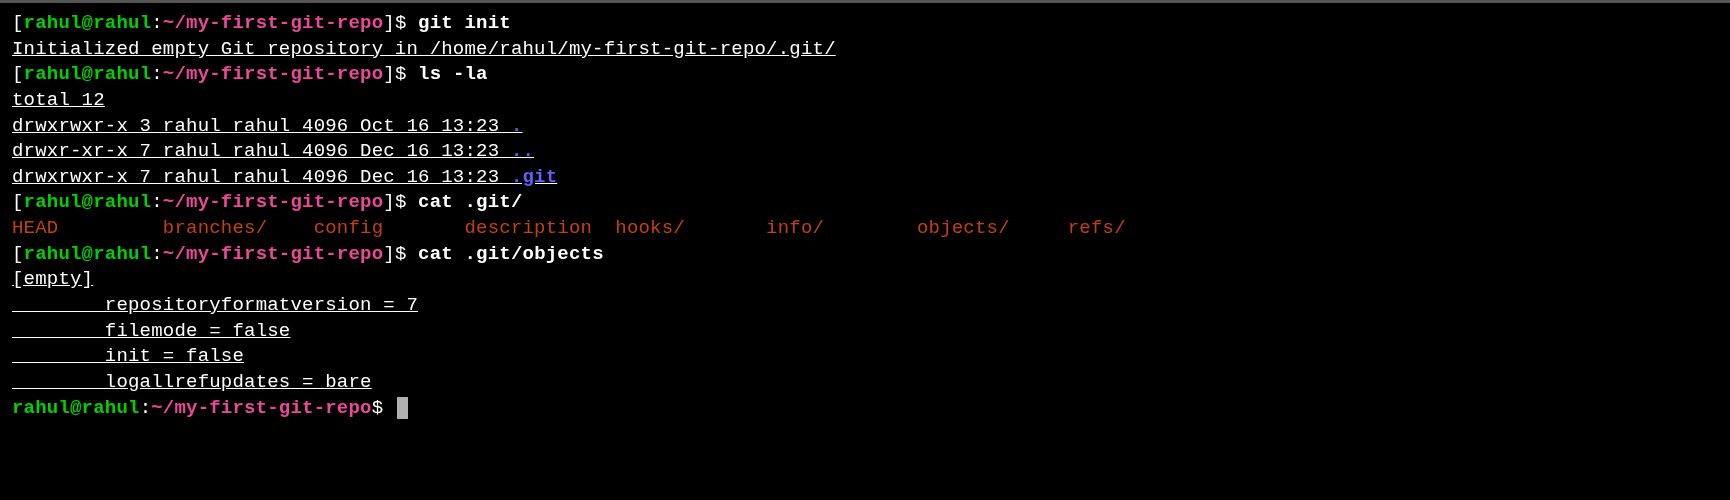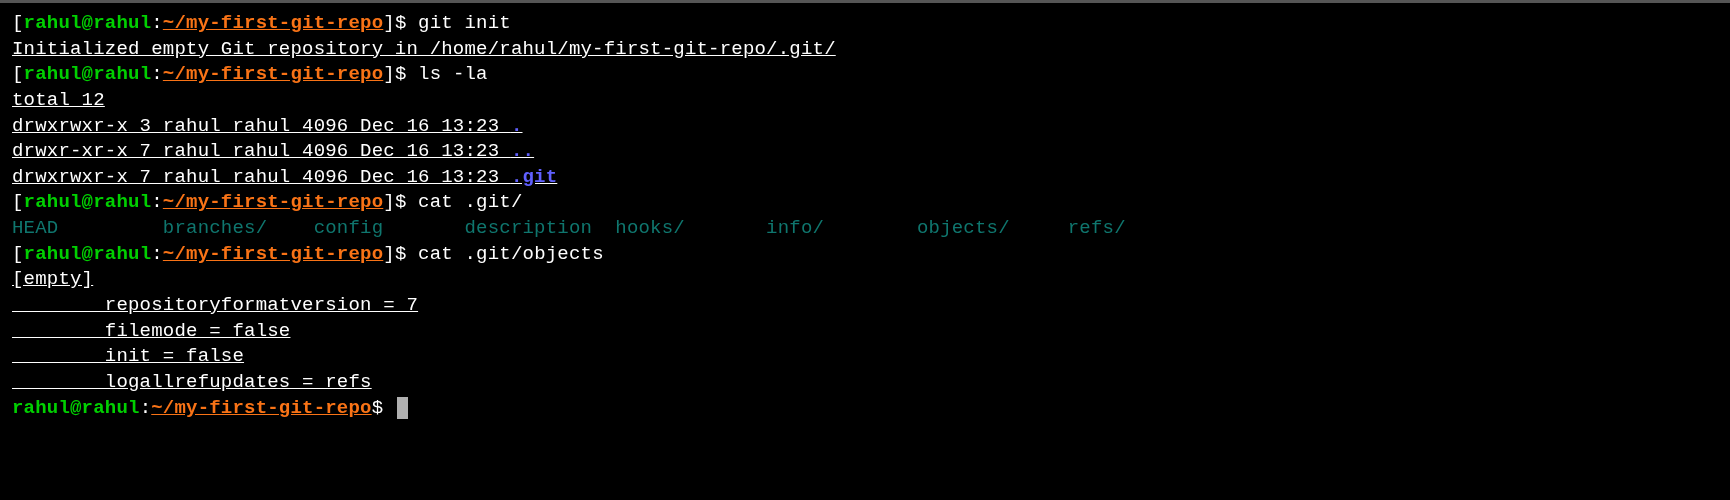--- a/index.html
+++ b/index.html
@@ -29,73 +29,73 @@
     }
     .user-host {
       color: #00d000;
       font-weight: bold;
       margin-top: 47px;
     }
     .colon {
       color: #ffffff;
     }
     .path {
-      color: #f97316;
+      color: #ec4899;
       font-weight: bold;
-      text-decoration: underline;
     }
     .dollar {
       color: #ffffff;
     }
     .cmd {
       color: #ffffff;
+      font-weight: bold;
     }
     .output {
       color: #ffffff;
       text-decoration: underline;
     }
     .dir-dot {
       color: #6060ff;
       font-weight: bold;
     }
     .cursor {
       display: inline-block;
       width: 11px;
       height: 22px;
       background: #b0b0b0;
       vertical-align: text-bottom;
       margin-left: 2px;
     }
     .tab-list {
       white-space: pre;
-      color: #0f766e;
+      color: #c2410c;
     }
     .indent {
       white-space: pre;
     }
   </style>
 </head>
 <body>
 
 <div class="line"><span class="bracket">[</span><span class="user-host">rahul@rahul</span><span class="colon">:</span><span class="path">~/my-first-git-repo</span><span class="bracket">]</span><span class="dollar">$ </span><span class="cmd">git init</span></div>
 
 <div class="line output">Initialized empty Git repository in /home/rahul/my-first-git-repo/.git/</div>
 
 <div class="line"><span class="bracket">[</span><span class="user-host">rahul@rahul</span><span class="colon">:</span><span class="path">~/my-first-git-repo</span><span class="bracket">]</span><span class="dollar">$ </span><span class="cmd">ls -la</span></div>
 
 <div class="line output">total 12</div>
-<div class="line output"><span>drwxrwxr-x 3 rahul rahul 4096 Dec 16 13:23 </span><span class="dir-dot">.</span></div>
+<div class="line output"><span>drwxrwxr-x 3 rahul rahul 4096 Oct 16 13:23 </span><span class="dir-dot">.</span></div>
 <div class="line output"><span>drwxr-xr-x 7 rahul rahul 4096 Dec 16 13:23 </span><span class="dir-dot">..</span></div>
 <div class="line output"><span>drwxrwxr-x 7 rahul rahul 4096 Dec 16 13:23 </span><span class="dir-dot">.git</span></div>
 
 <div class="line"><span class="bracket">[</span><span class="user-host">rahul@rahul</span><span class="colon">:</span><span class="path">~/my-first-git-repo</span><span class="bracket">]</span><span class="dollar">$ </span><span class="cmd">cat .git/</span></div>
 
 <div class="line tab-list">HEAD         branches/    config       description  hooks/       info/        objects/     refs/</div>
 
 <div class="line"><span class="bracket">[</span><span class="user-host">rahul@rahul</span><span class="colon">:</span><span class="path">~/my-first-git-repo</span><span class="bracket">]</span><span class="dollar">$ </span><span class="cmd">cat .git/objects</span></div>
 
 <div class="line output">[empty]</div>
 <div class="line output indent">        repositoryformatversion = 7</div>
 <div class="line output indent">        filemode = false</div>
 <div class="line output indent">        init = false</div>
-<div class="line output indent">        logallrefupdates = refs</div>
+<div class="line output indent">        logallrefupdates = bare</div>
 
 <div class="line"><span class="user-host">rahul@rahul</span><span class="colon">:</span><span class="path">~/my-first-git-repo</span><span class="dollar">$ </span><span class="cursor"></span></div>
 
 </body></html>

